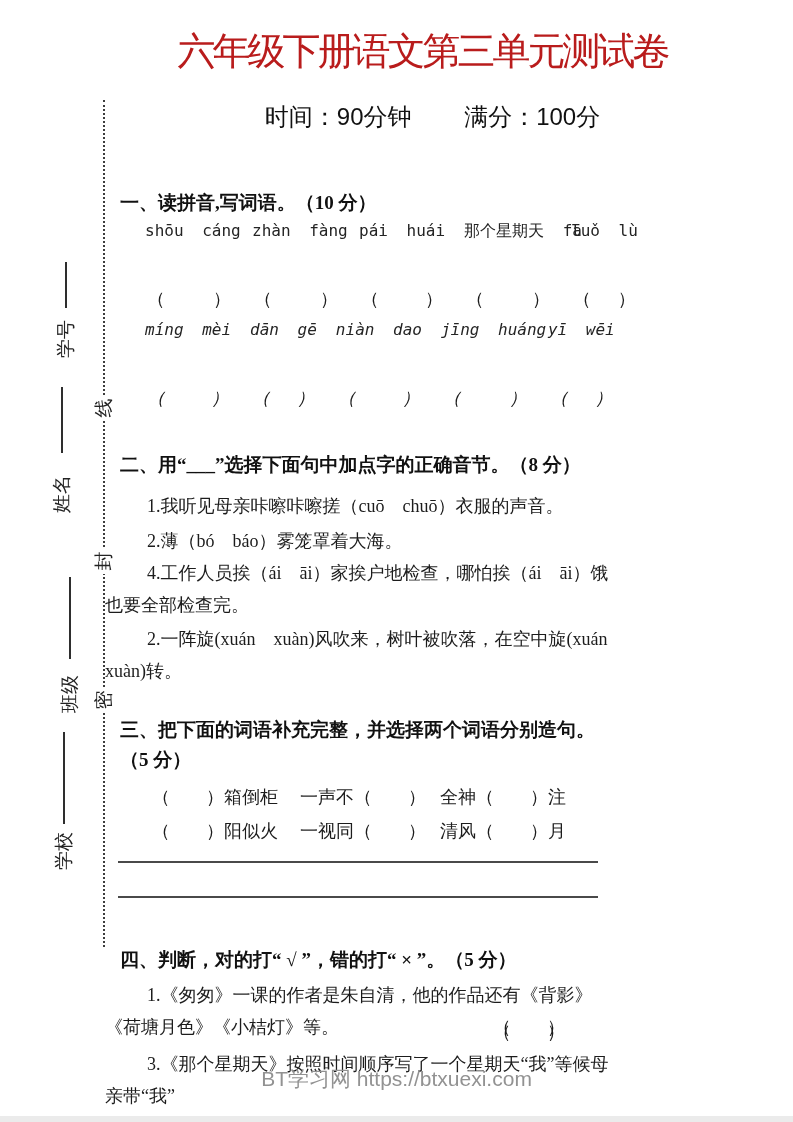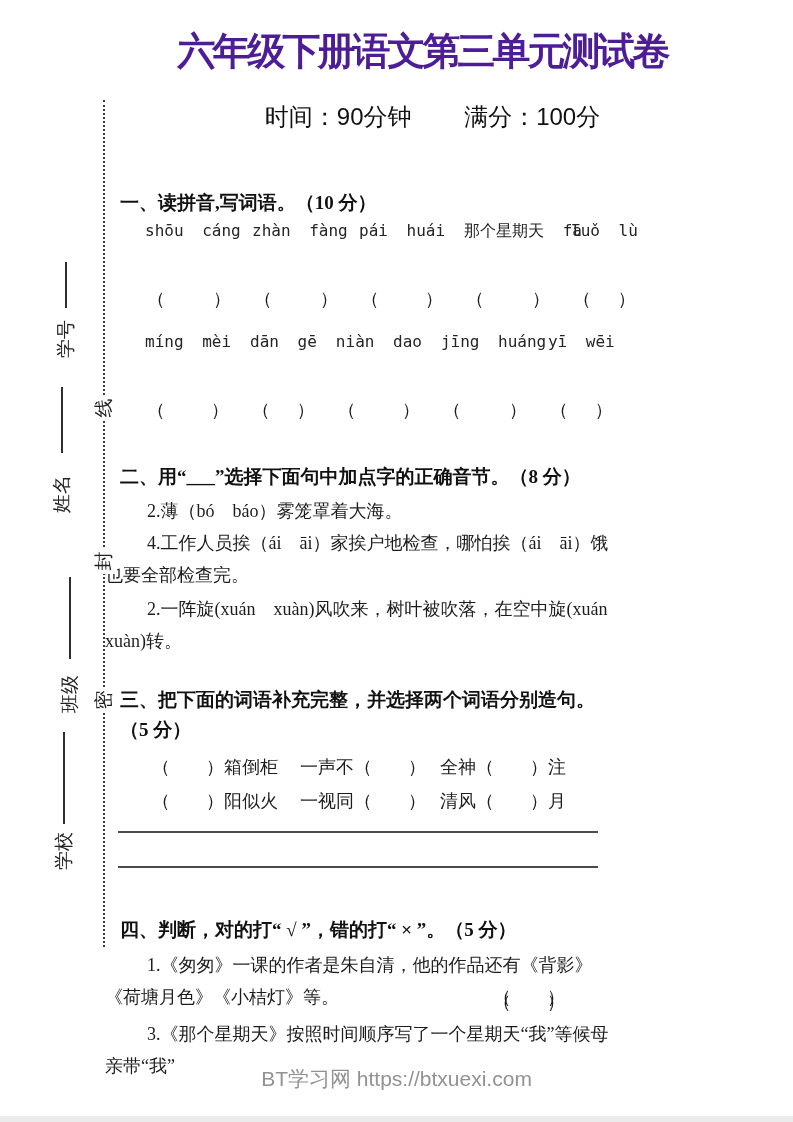--- a/index.html
+++ b/index.html
@@ -2,21 +2,21 @@
 <html><head>
 <meta charset="utf-8">
 <style>
   html,body{margin:0;padding:0;background:#fff;}
   #page{position:relative;width:793px;height:1122px;background:#fff;overflow:hidden;
         font-family:"Liberation Serif","DejaVu Serif",serif;color:#1c1c1c;}
 
   
   .title{position:absolute;top:26px;left:0;width:100%;padding-left:52px;box-sizing:border-box;
          text-align:center;font-family:"Liberation Sans","DejaVu Sans",sans-serif;
-         font-weight:700;font-size:38px;letter-spacing:-3px;color:#4c1d95;}
+         font-weight:400;font-size:38px;letter-spacing:-3px;color:#b91c1c;}
   .subtitle{position:absolute;top:101px;left:0;width:100%;padding-left:72px;box-sizing:border-box;
          text-align:center;font-family:"Liberation Sans","DejaVu Sans",sans-serif;
          font-size:24px;color:#111;}
   .subtitle span{margin:0 23px;}
 
   
   .seal-line{position:absolute;left:103px;top:100px;height:847px;width:0;
              border-left:2px dotted #3c3c3c;}
   .sealchar{position:absolute;left:91px;width:26px;height:26px;line-height:26px;
             text-align:center;background:#fff;transform:rotate(-90deg);
@@ -27,21 +27,21 @@
 
   
   .main{position:absolute;left:105px;top:180px;width:505px;font-size:18px;line-height:32px;}
   .sec-h{font-weight:700;font-size:19px;line-height:30px;padding-left:15px;color:#111;}
   .h1x{margin-top:8px;}
   .h2x{margin-top:40px;}
   .h3x{margin-top:28px;}
   .h4x{margin-top:47px;}
 
   .py-row{display:flex;padding-left:40px;gap:19px;}
-  .r1{margin-top:2px;} .r2{margin-top:20px;}
+  .r1{margin-top:2px;} .r2{margin-top:8px;font-style:italic;}
   .pu{width:88px;display:flex;flex-direction:column;gap:32px;}
   .py{height:22px;line-height:22px;text-align:center;white-space:nowrap;
       font-family:"DejaVu Sans Mono","Liberation Mono",monospace;font-size:16px;
       word-spacing:9px;color:#242424;}
   .pp{margin-top:13px;height:24px;line-height:24px;display:flex;
       justify-content:space-between;padding:0 2px;font-size:18px;}
 
   .item{position:relative;text-indent:42px;}
   .i1{margin-top:10px;} .gap2{margin-top:3px;} .gap0{margin-top:0;} .gap1{margin-top:2px;}
 
@@ -166,20 +166,21 @@
       <div class="pu">
         <div class="py">yī wēi</div>
         <div class="pp">
             <span>（</span>
             <span>）</span>
           </div>
       </div>
     </div>
 
     <div class="sec-h h2x">二、用“___”选择下面句中加点字的正确音节。（8 分）</div>
+    <div class="item i1">1.我听见母亲咔嚓咔嚓搓（cuō　chuō）衣服的声音。</div>
     <div class="item gap2">2.薄（bó　báo）雾笼罩着大海。</div>
     <div class="item gap0">4.工作人员挨（ái　āi）家挨户地检查，哪怕挨（ái　āi）饿也要全部检查完。</div>
     <div class="item gap1">2.一阵旋(xuán　xuàn)风吹来，树叶被吹落，在空中旋(xuán　xuàn)转。</div>
 
     <div class="sec-h h3x">三、把下面的词语补充完整，并选择两个词语分别造句。（5 分）</div>
     <div class="w-row wr1">
       <span class="c1">（　　）箱倒柜</span>
       <span class="c2">一声不（　　）</span>
       <span class="c3">全神（　　）注</span>
     </div>

